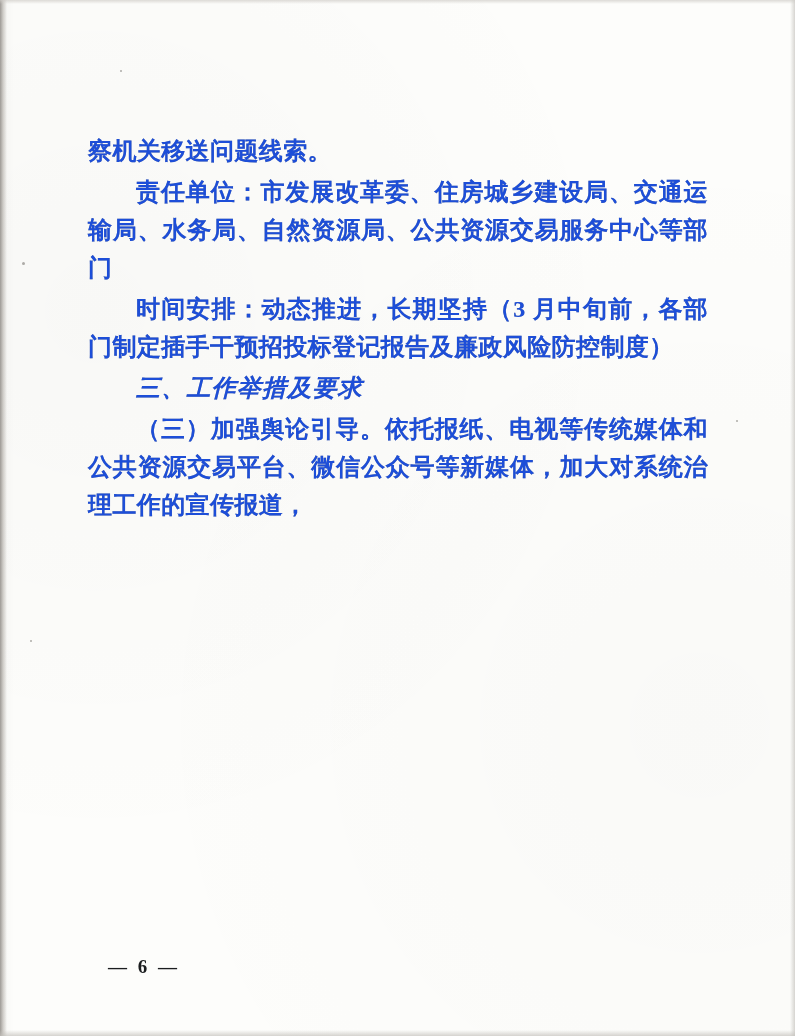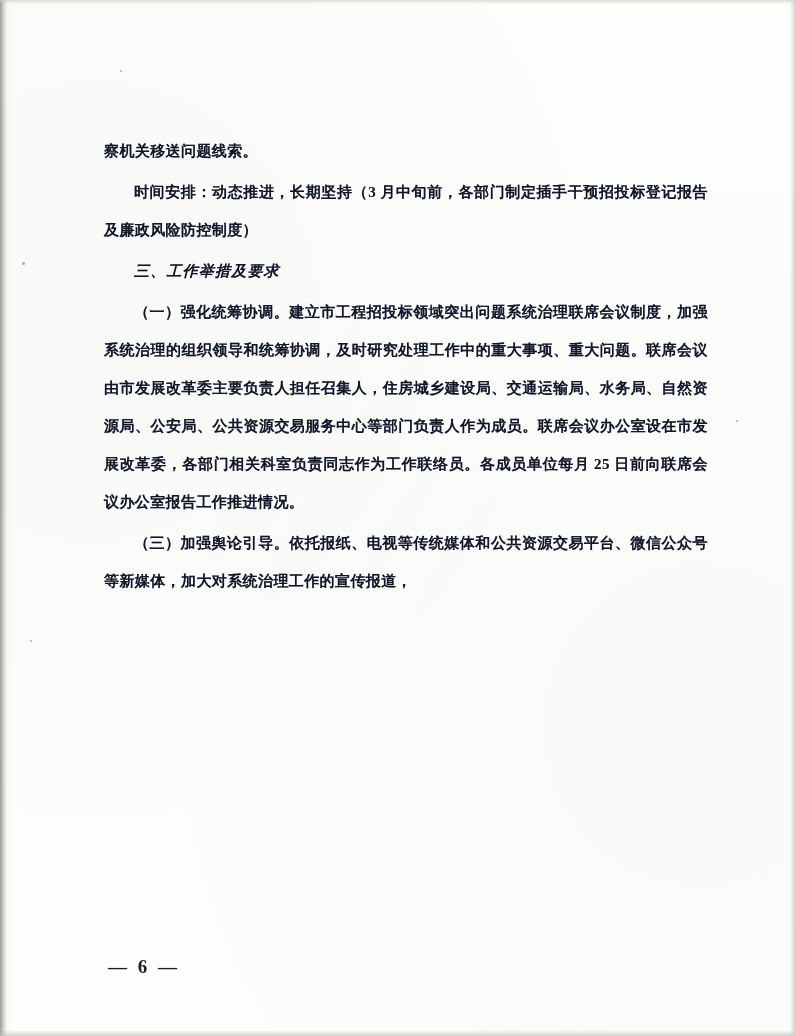--- a/index.html
+++ b/index.html
@@ -75,24 +75,24 @@
     opacity: .55;
   }
 
   .content {
     position: absolute;
     left: 88px;
     top: 132px;
     width: 620px;
   }
   p.para {
-    margin: 0 0 3px 16px;
-    font-size: 15px;
+    margin: 0 0 3px 0;
+    font-size: 24px;
     line-height: 38px;
-    color: #0f172a;
+    color: #1d4ed8;
     text-align: justify;
     text-justify: inter-ideograph;
     letter-spacing: 0.4px;
     font-weight: 600;
     font-family: "Liberation Serif", "DejaVu Serif", serif;
     text-shadow: 0 0 0.6px rgba(0,0,0,0.35);
   }
   p.indent {
     text-indent: 2em;
   }
@@ -123,21 +123,21 @@
   <div class="scan-edge-top"></div>
   <div class="scan-edge-bottom"></div>
 
   <div class="speck" style="left:22px;top:262px;width:3px;height:3px;"></div>
   <div class="speck" style="left:30px;top:640px;width:2px;height:2px;"></div>
   <div class="speck" style="left:736px;top:420px;width:2px;height:2px;"></div>
   <div class="speck" style="left:120px;top:70px;width:2px;height:2px;"></div>
 
   <div class="content">
     <p class="para">察机关移送问题线索。</p>
+    <p class="para indent">责任单位：市发展改革委、住房城乡建设局、交通运输局、水务局、自然资源局、公共资源交易服务中心等部门</p>
     <p class="para indent">时间安排：动态推进，长期坚持（3 月中旬前，各部门制定插手干预招投标登记报告及廉政风险防控制度）</p>
     <p class="para heading">三、工作举措及要求</p>
-    <p class="para indent">（一）强化统筹协调。建立市工程招投标领域突出问题系统治理联席会议制度，加强系统治理的组织领导和统筹协调，及时研究处理工作中的重大事项、重大问题。联席会议由市发展改革委主要负责人担任召集人，住房城乡建设局、交通运输局、水务局、自然资源局、公安局、公共资源交易服务中心等部门负责人作为成员。联席会议办公室设在市发展改革委，各部门相关科室负责同志作为工作联络员。各成员单位每月 25 日前向联席会议办公室报告工作推进情况。</p>
     <p class="para indent">（三）加强舆论引导。依托报纸、电视等传统媒体和公共资源交易平台、微信公众号等新媒体，加大对系统治理工作的宣传报道，</p>
   </div>
 
   <div class="pagenum">— 6 —</div>
 
 </div>
 
 </body></html>

